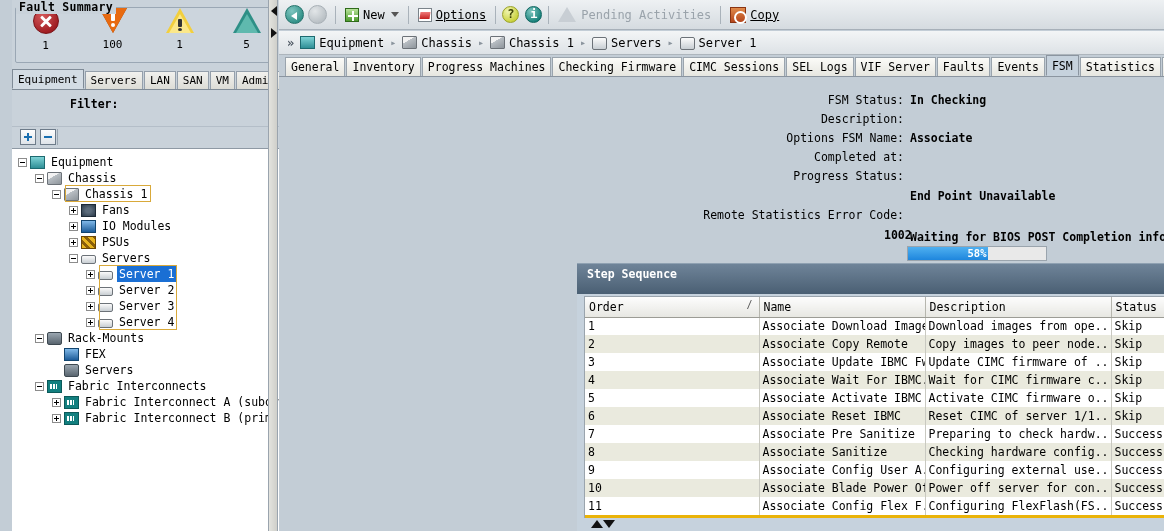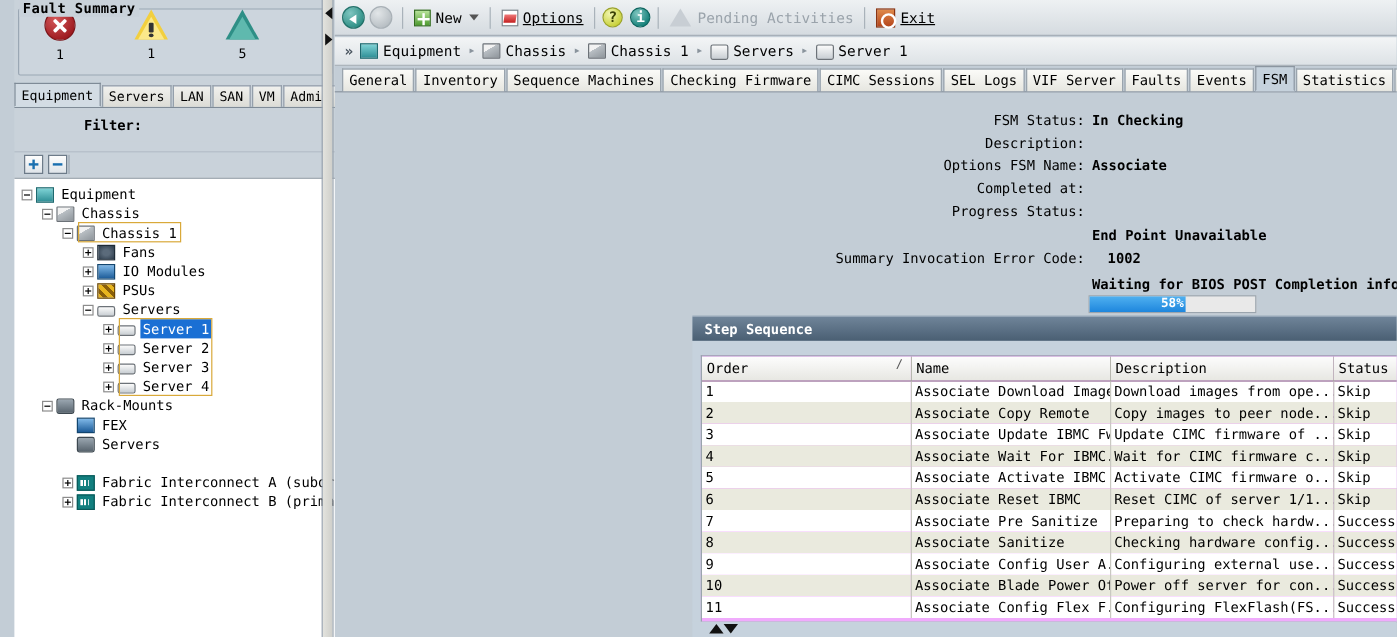--- a/index.html
+++ b/index.html
@@ -372,29 +372,29 @@
     line-height: 13px; text-align: center; color: #fff;
     font-size: 10.5px; font-weight: bold;
   }
 
   
   #step-panel {
     position: absolute; left: 298px; top: 263px; right: 0; bottom: 12px;
     background: #c6d2dd;
   }
   #step-head {
-    position: absolute; left: 0; top: 0; right: 0; height: 21px;
+    position: absolute; left: 0; top: 0; right: 0; height: 31px;
     background: linear-gradient(#6f8499,#4a5f73);
     border-top: 1px solid #8fa1b2;
     color: #fff; font-weight: bold; font-size: 11.5px;
     line-height: 21px; padding-left: 10px;
   }
   #table-wrap {
     position: absolute; left: 7px; top: 33px; right: 0; bottom: 0;
-    background: #f0abfc; border: 1px solid #9aa4ad; border-right: none;
+    background: #eab308; border: 1px solid #9aa4ad; border-right: none;
     overflow: hidden;
   }
   table.grid {
     width: 100%; border-collapse: collapse;
     font-size: 11.5px; table-layout: fixed;
   }
   table.grid th {
     height: 20px; background: linear-gradient(#fdfdfd,#e7e7e2);
     border-right: 1px solid #b6b6ae; border-bottom: 1px solid #9c9c95;
     text-align: left; font-weight: normal; padding: 0 4px;
@@ -436,20 +436,26 @@
 
   <div id="left-pane">
 
     <div class="fault-summary">
       <div class="fs-box"></div>
       <div class="fs-title">Fault Summary</div>
       <div class="fs-items">
         <div class="fs-item">
           <span class="icon-crit"></span>
           <div class="cnt">1</div>
+        </div>
+        <div class="fs-item">
+          <span class="icon-major">
+            <span class="shape"></span><span class="bang"></span><span class="dot"></span>
+          </span>
+          <div class="cnt">100</div>
         </div>
         <div class="fs-item">
           <span class="icon-minor">
             <span class="shape"></span><span class="inner"></span><span class="bang"></span><span class="dot"></span>
           </span>
           <div class="cnt">1</div>
         </div>
         <div class="fs-item">
           <span class="icon-warn">
             <span class="shape"></span><span class="inner"></span>
@@ -543,20 +549,25 @@
         <div class="tnode" style="top: 197px; left: 40px;">
           <span class="texp none"></span>
           <span class="ticon ic-fex"></span>
           <span class="tlabel">FEX</span>
         </div>
         <div class="tnode" style="top: 213px; left: 40px;">
           <span class="texp none"></span>
           <span class="ticon ic-rack"></span>
           <span class="tlabel">Servers</span>
         </div>
+        <div class="tnode" style="top: 229px; left: 23px;">
+          <span class="texp "></span>
+          <span class="ticon ic-fi"></span>
+          <span class="tlabel">Fabric Interconnects</span>
+        </div>
         <div class="tnode" style="top: 245px; left: 40px;">
           <span class="texp plus"></span>
           <span class="ticon ic-fi"></span>
           <span class="tlabel">Fabric Interconnect A (subordina</span>
         </div>
         <div class="tnode" style="top: 261px; left: 40px;">
           <span class="texp plus"></span>
           <span class="ticon ic-fi"></span>
           <span class="tlabel">Fabric Interconnect B (primary)</span>
         </div>
@@ -592,21 +603,21 @@
         <span class="ic-info">i</span>
       </div>
       <div class="tb-sep"></div>
       <div class="tb-item disabled">
         <span class="ic-pend"></span>
         <span>Pending Activities</span>
       </div>
       <div class="tb-sep"></div>
       <div class="tb-item">
         <span class="ic-exit"></span>
-        <span class="uline">Exit</span>
+        <span class="uline">Copy</span>
       </div>
     </div>
 
     <div id="breadcrumb">
       <span class="bc-chev">»</span>
       <span class="bc-item">
         <span class="bc-ic ic-equip"></span>
         <span>Equipment</span>
       </span>
       <span class="bc-sep">▸</span>
@@ -627,21 +638,21 @@
       <span class="bc-sep">▸</span>
       <span class="bc-item">
         <span class="bc-ic ic-server"></span>
         <span>Server 1</span>
       </span>
     </div>
 
     <div id="content-tabs">
         <div class="ctab"><span>General</span></div>
         <div class="ctab"><span>Inventory</span></div>
-        <div class="ctab"><span>Sequence Machines</span></div>
+        <div class="ctab"><span>Progress Machines</span></div>
         <div class="ctab"><span>Checking Firmware</span></div>
         <div class="ctab"><span>CIMC Sessions</span></div>
         <div class="ctab"><span>SEL Logs</span></div>
         <div class="ctab"><span>VIF Server</span></div>
         <div class="ctab"><span>Faults</span></div>
         <div class="ctab"><span>Events</span></div>
         <div class="ctab active"><span>FSM</span></div>
         <div class="ctab"><span>Statistics</span></div>
         <div class="ctab"><span>Temperatures</span></div>
       </div>
@@ -665,22 +676,22 @@
         <div class="fr" style="top: 71px; left: 0px; width: 1000px;">
           <span class="lab" style="right: 375px;">Completed at:</span>
         </div>
         <div class="fr" style="top: 90px; left: 0px; width: 1000px;">
           <span class="lab" style="right: 375px;">Progress Status:</span>
         </div>
         <div class="fr" style="top: 110px; left: 0px; width: 1000px;">
           <span class="val" style="left: 631px;">End Point Unavailable</span>
         </div>
         <div class="fr" style="top: 129px; left: 0px; width: 1000px;">
-          <span class="lab" style="right: 375px;">Summary Invocation Error Code:</span>
-          <span class="val" style="left: 644px;">1002</span>
+          <span class="lab" style="right: 375px;">Remote Statistics Error Code:</span>
+          <span class="val" style="left: 605px; margin-top: 20px;">1002</span>
         </div>
         <div class="fr" style="top: 151px; left: 0px; width: 1000px;">
           <span class="val" style="left: 631px;">Waiting for BIOS POST Completion information from IBMC</span>
         </div>
       </div>
 
     <div id="step-panel">
       <div id="step-head">Step Sequence</div>
       <div id="table-wrap">
         <table class="grid">

